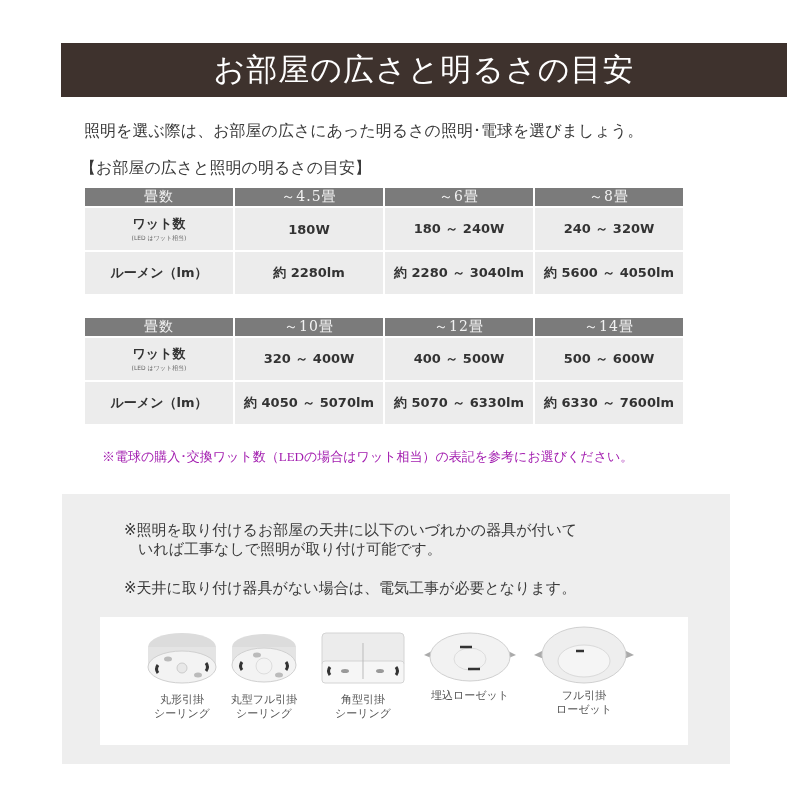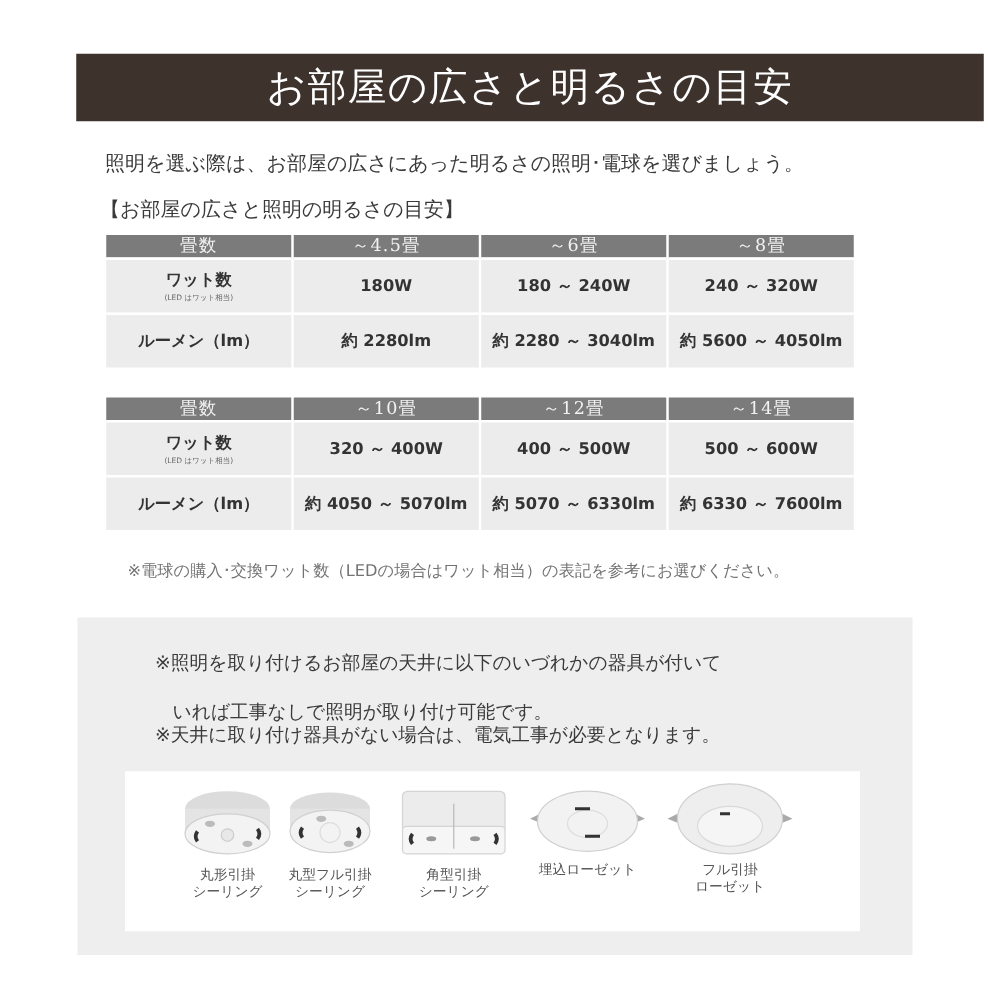--- a/index.html
+++ b/index.html
@@ -33,21 +33,21 @@
   }
   .spec-table td {
     background: #ececec; color: #333333; text-align: center; height: 44px;
     font-size: 13px; font-weight: bold; border-top: 2px solid #ffffff;
   }
   .spec-table td.rowhead { font-weight: bold; }
   .spec-table td .sub { display: block; font-size: 6px; font-weight: normal; color: #666; margin-top: 1px; }
   .spec-table col.c0 { width: 148px; }
 
   .note {
-    position: absolute; left: 102px; top: 448px; font-size: 13px; color: #737373; white-space: nowrap;
+    position: absolute; left: 102px; top: 448px; font-size: 13px; color: #a21caf; white-space: nowrap; font-family: Liberation Serif, serif;
   }
 
   .gray-panel {
     position: absolute; left: 62px; top: 494px; width: 668px; height: 270px; background: #eeeeee;
   }
   .panel-line {
     position: absolute; font-size: 15px; color: #3a3a3a; white-space: nowrap;
   }
   .fixture-box {
     position: absolute; left: 100px; top: 617px; width: 588px; height: 128px; background: #ffffff;
@@ -133,21 +133,21 @@
       <td>約 5070 ～ 6330lm</td>
       <td>約 6330 ～ 7600lm</td>
     </tr>
   </tbody>
 </table>
 
 <div class="note">※電球の購入･交換ワット数（LEDの場合はワット相当）の表記を参考にお選びください。</div>
 
 <div class="gray-panel"></div>
 <div class="panel-line" style="left:124px; top:521px;">※照明を取り付けるお部屋の天井に以下のいづれかの器具が付いて</div>
-<div class="panel-line" style="left:138px; top:560px;text-align:center;">いれば工事なしで照明が取り付け可能です。</div>
+<div class="panel-line" style="left:138px; top:540px;text-align:center;">いれば工事なしで照明が取り付け可能です。</div>
 <div class="panel-line" style="left:124px; top:579px;">※天井に取り付け器具がない場合は、電気工事が必要となります。</div>
 
 <div class="fixture-box">
 
   <div class="fixture" style="left:44px; top:8px;">
     <svg width="76" height="64" viewBox="0 0 76 64">
       <ellipse cx="38" cy="22" rx="34" ry="14" fill="#dcdcdc"></ellipse>
       <rect x="4" y="22" width="68" height="20" fill="#e4e4e4"></rect>
       <ellipse cx="38" cy="42" rx="34" ry="16" fill="#f3f3f3" stroke="#d0d0d0"></ellipse>
       <ellipse cx="24" cy="34" rx="4" ry="2.5" fill="#bbb"></ellipse>

